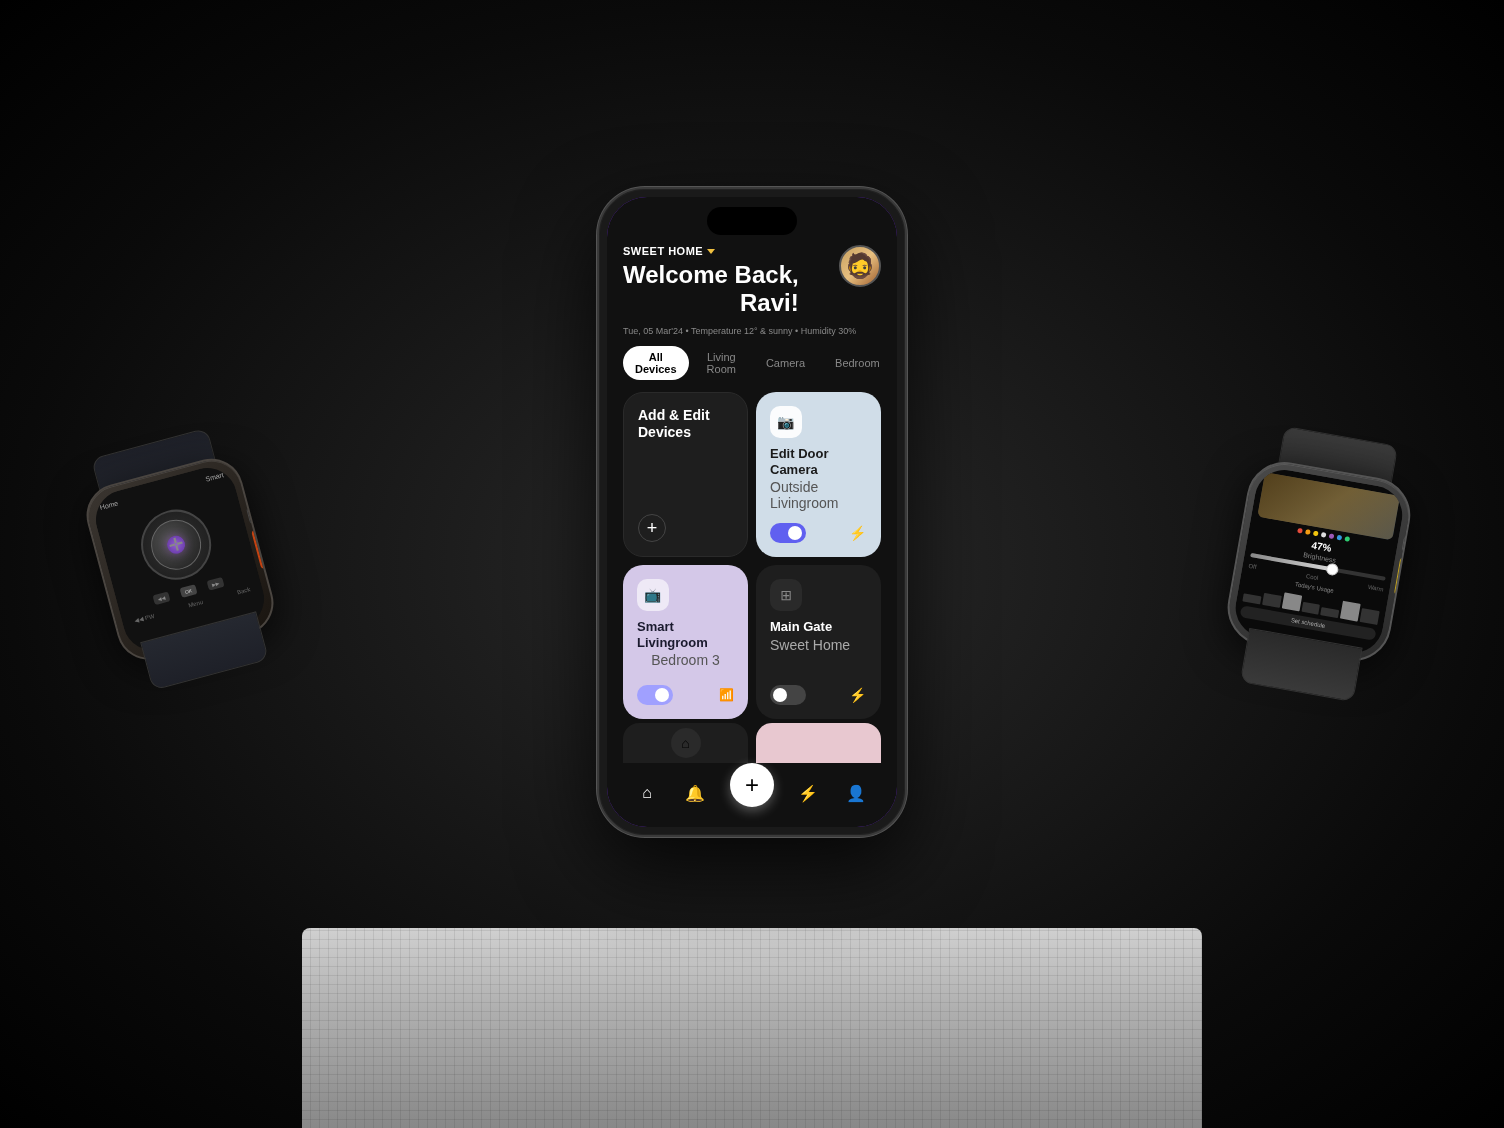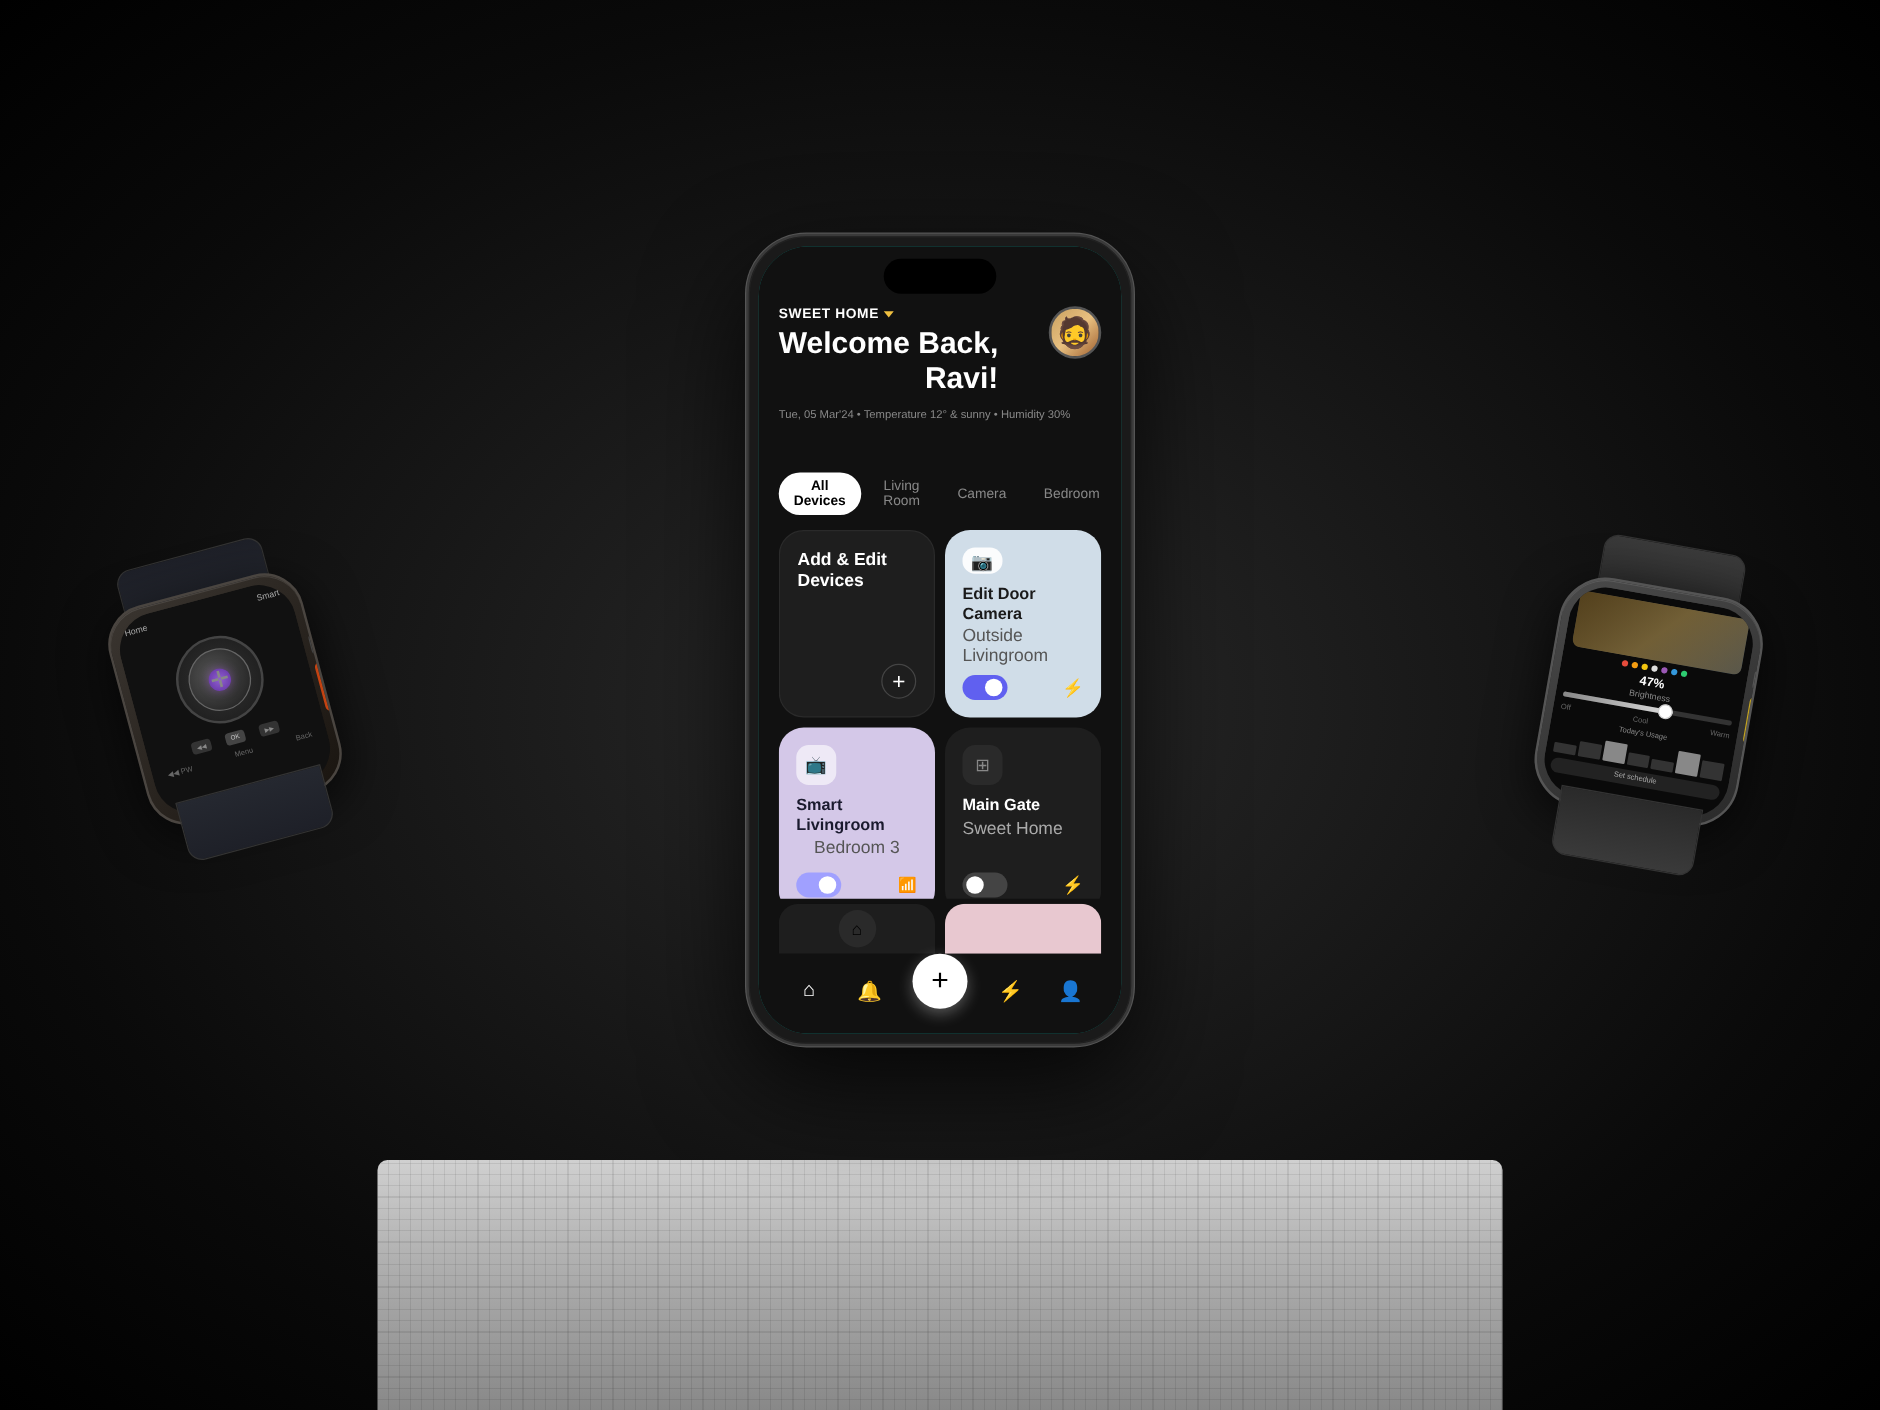--- a/index.html
+++ b/index.html
@@ -49,21 +49,21 @@
       background: #1a1a1a;
       border-radius: 48px;
       border: 2px solid #3a3a3a;
       box-shadow: 0 0 0 1px #555, 0 30px 80px rgba(0,0,0,0.8), inset 0 0 0 1px #222;
       position: relative;
       overflow: hidden;
     }
     .phone-screen {
       position: absolute;
       inset: 8px;
-      background: #0f766e;
+      background: #6d28d9;
       border-radius: 40px;
       overflow: hidden;
     }
     .phone-notch {
       position: absolute;
       top: 10px;
       left: 50%;
       transform: translateX(-50%);
       width: 90px;
       height: 28px;
@@ -180,21 +180,20 @@
     }
     .filter-tab {
       padding: 5px 12px;
       border-radius: 20px;
       font-size: 11px;
       font-weight: 500;
       color: #888;
       background: transparent;
       border: none;
       cursor: pointer;
-      margin-top: 32px;
     }
     .filter-tab.active {
       background: #fff;
       color: #000;
       font-weight: 600;
     }
 
     
     .device-grid {
       display: grid;
@@ -209,21 +208,20 @@
       padding: 14px;
       display: flex;
       flex-direction: column;
       position: relative;
       min-height: 150px;
     }
 
     .card-add {
       background: #1e1e1e;
       border: 1px solid #2a2a2a;
-      align-items: flex-end;
     }
     .card-camera {
       background: #d0dde8;
     }
     .card-tv {
       background: #d4c8e8;
     }
     .card-gate {
       background: #1e1e1e;
     }

